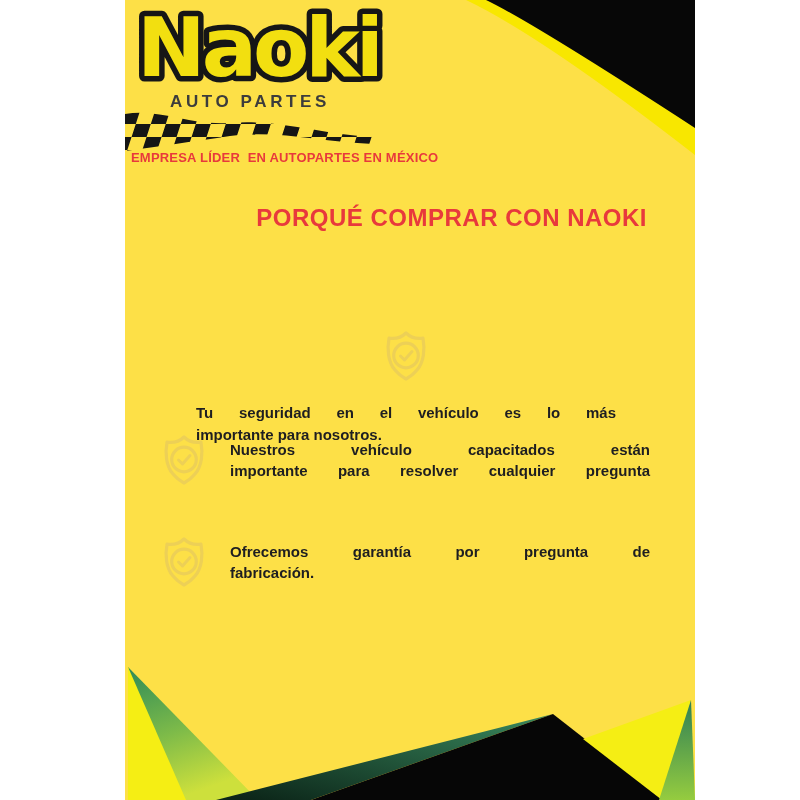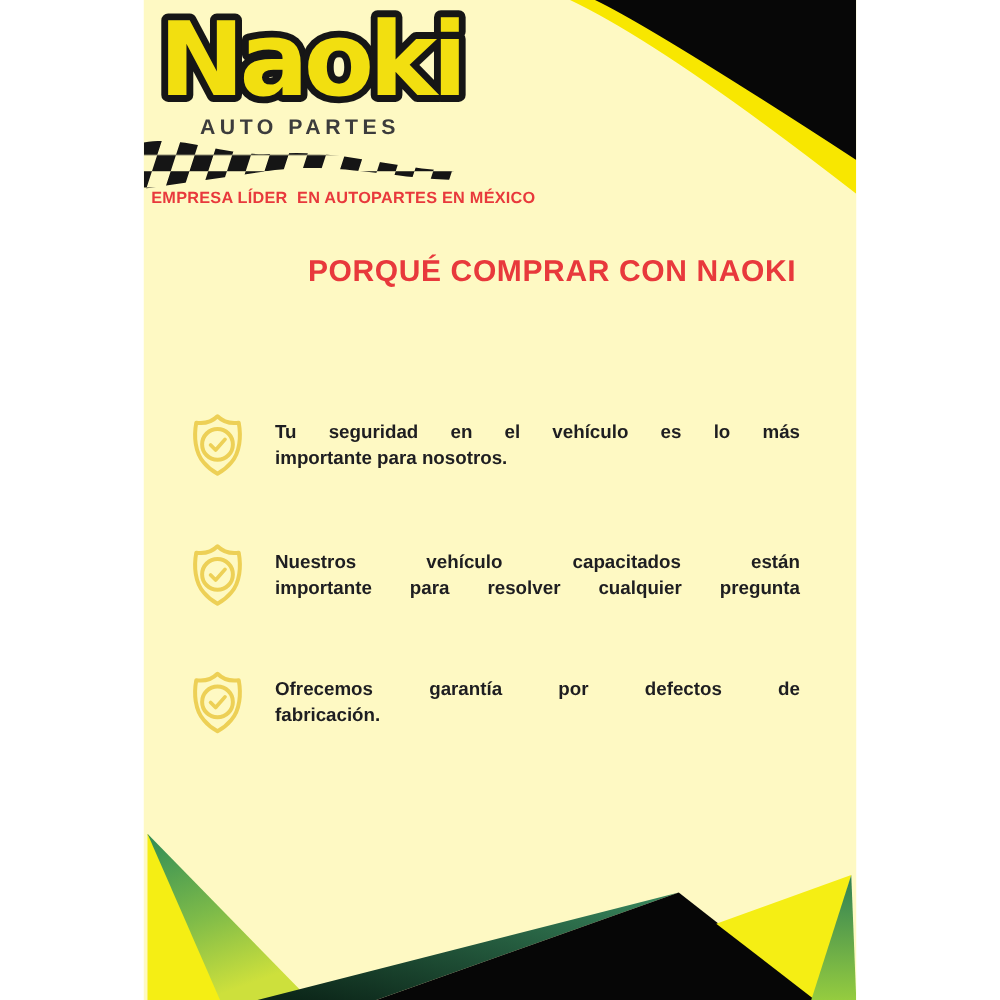--- a/index.html
+++ b/index.html
@@ -2,22 +2,22 @@
 <html style="--color-brand-yellow: #f2df10; --color-accent-red: #e8393c; --color-text-dark: #1e1e21; --color-subtitle-gray: #3c3c3c; --color-shield-gold: #edd056; --color-triangle-yellow: #f5ee14; --color-corner-yellow: #f8e700; --color-green: #2e8b57; --color-light-green: #cade3d; --color-dark-green: #0c2619; --color-black: #070707;"><head>
 <meta charset="utf-8">
 <style>
   html,body{margin:0;padding:0;}
   body{
     width:800px;height:800px;background:#ffffff;
     font-family:"Liberation Sans", sans-serif;
     overflow:hidden;position:relative;
   }
   .flyer{
-    position:absolute;left:115px;top:0;width:570px;height:800px;
-    background:#fef9c3;overflow:hidden;text-decoration:underline;
+    position:absolute;left:125px;top:0;width:570px;height:800px;
+    background:#fde047;overflow:hidden;text-decoration:underline;
   }
   
   .logo-svg{position:absolute;top:0px;left:6px;width:260px;height:98px;overflow:visible;}
   .logo-svg text{
     font-family:"DejaVu Sans", sans-serif;font-weight:bold;font-size:82px;
     letter-spacing:-4px;
     fill:var(--color-brand-yellow,#f2df10);
     stroke:#161616;stroke-width:11px;stroke-linejoin:round;paint-order:stroke;
   }
   .subtitle{
@@ -35,21 +35,21 @@
   .heading{
     position:absolute;top:192px;left:0;width:522px;
     text-align:right;font-size:24px;line-height:51px;font-weight:700;
     letter-spacing:0.5px;color:var(--color-accent-red,#e8393c);
   }
   
   .benefit{
     position:absolute;left:31px;width:500px;
     display:flex;align-items:center;gap:18px;
   }
-  .benefit.b0{top:328px;}
+  .benefit.b0{top:328px;flex-direction:column;}
   .benefit.b1{top:432px;}
   .benefit.b2{top:534px;}
   .shield{flex:0 0 56px;width:56px;height:56px;}
   .benefit-text{
     width:420px;font-size:15px;line-height:21.5px;font-weight:700;
     color:var(--color-text-dark,#1e1e21);
   }
   .benefit-line{text-align:justify;text-align-last:justify;}
   .benefit-line.last{text-align-last:left;}
   
@@ -121,21 +121,21 @@
 
   <div class="benefit b2">
     <svg class="shield" viewBox="0 0 56 56" aria-hidden="true">
       <g fill="none" style="stroke:var(--color-shield-gold,#edd056)" stroke-width="3.2" stroke-linecap="round" stroke-linejoin="round">
         <path d="M28,5 C32,9 38,11.2 45,10.2 C47,21 46,34 39,42 C35.4,46.4 32,48.8 28,51 C24,48.8 20.6,46.4 17,42 C10,34 9,21 11,10.2 C18,11.2 24,9 28,5 Z"></path>
         <circle cx="28" cy="27.5" r="12.3"></circle>
         <path d="M22.5,28 L26.5,32 L34,23.5" stroke-width="3"></path>
       </g>
     </svg>
     <div class="benefit-text">
-      <div class="benefit-line">Ofrecemos garantía por defectos de</div>
+      <div class="benefit-line">Ofrecemos garantía por pregunta de</div>
       <div class="benefit-line last">fabricación.</div>
     </div>
   </div>
 
   <svg class="bottom-svg" viewBox="0 0 570 200" aria-hidden="true">
     <defs>
       <linearGradient id="gradLeft" x1="0" y1="0" x2="0.35" y2="1">
         <stop offset="0" stop-color="#2e8b57"></stop>
         <stop offset="0.55" stop-color="#7ebb49"></stop>
         <stop offset="1" stop-color="#cde03c"></stop>

